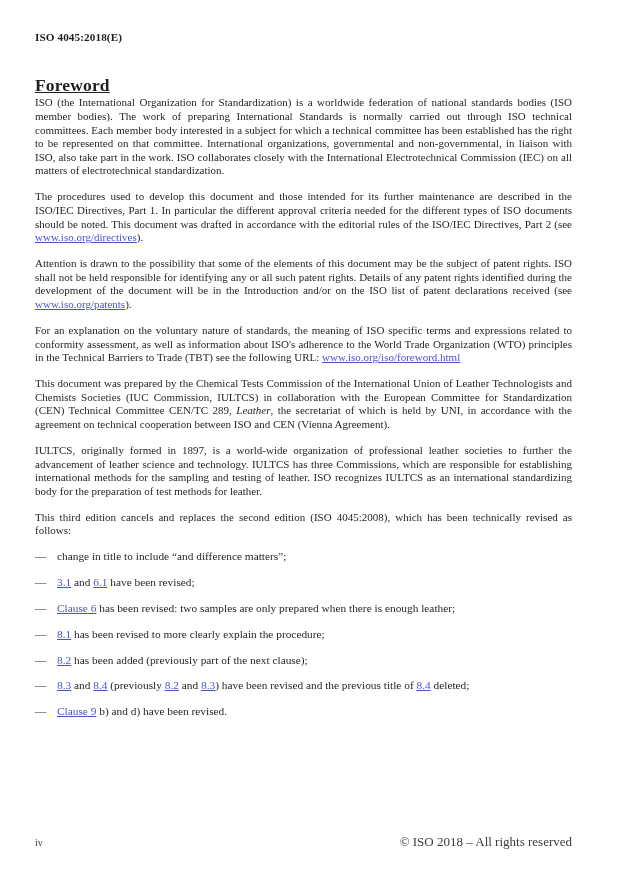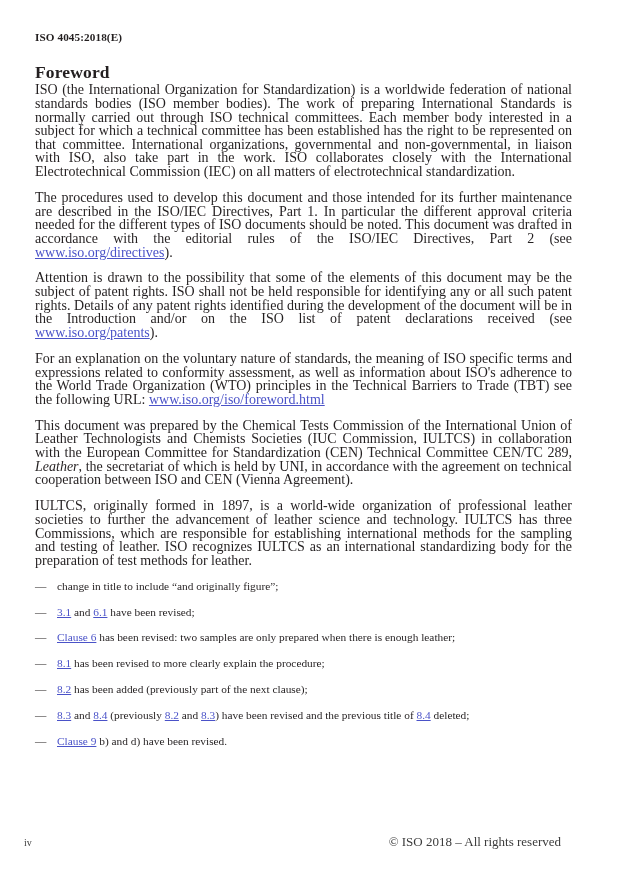--- a/index.html
+++ b/index.html
@@ -35,24 +35,24 @@
   }
   .doc-header div { white-space: nowrap; }
 
   h1.foreword {
     font-size: 17.5px;
     font-weight: bold;
     margin: 0;
     padding: 0;
     letter-spacing: 0.15px;
   }
-  .foreword-wrap { margin-top: 18px; margin-bottom: 0; }
+  .foreword-wrap { margin-top: 31px; margin-bottom: 0; text-decoration: underline; }
 
   p.para {
-    font-size: 14px;
+    font-size: 11px;
     line-height: 13.65px;
     text-align: justify;
     text-justify: inter-word;
     margin: 0 0 12.2px 0;
     hyphens: none;
   }
   p.para:last-child { margin-bottom: 0; }
   .first-para { margin-top: 20px; }
 
   a.lnk, .lnk {
@@ -78,21 +78,21 @@
   }
   ul.revlist li:last-child { margin-bottom: 0; }
   ul.revlist li .dash {
     position: absolute;
     left: 0;
     top: 0;
   }
 
   .footer {
     position: absolute;
-    left: 24px;
+    left: 35px;
     top: 834px;
     width: 537px;
     font-size: 9.6px;
     color: #3b3b3b;
   }
   .footer-row {
     display: flex;
     justify-content: space-between;
     align-items: baseline;
   }
@@ -121,23 +121,24 @@
     <p class="para"><span>Attention is drawn to the possibility that some of the elements of this document may be the subject of patent rights. ISO shall not be held responsible for identifying any or all such patent rights. Details of any patent rights identified during the development of the document will be in the Introduction and/or on the ISO list of patent declarations received (see </span><a class="lnk" href="#">www.iso.org/patents</a><span>).</span></p>
 
 
     <p class="para"><span>For an explanation on the voluntary nature of standards, the meaning of ISO specific terms and expressions related to conformity assessment, as well as information about ISO's adherence to the World Trade Organization (WTO) principles in the Technical Barriers to Trade (TBT) see the following URL: </span><a class="lnk" href="#">www.iso.org/iso/foreword.html</a></p>
 
     <p class="para"><span>This document was prepared by the Chemical Tests Commission of the International Union of Leather Technologists and Chemists Societies (IUC Commission, IULTCS) in collaboration with the European Committee for Standardization (CEN) Technical Committee CEN/TC 289, </span><span class="ital">Leather</span><span>, the secretariat of which is held by UNI, in accordance with the agreement on technical cooperation between ISO and CEN (Vienna Agreement).</span></p>
 
 
     <p class="para">IULTCS, originally formed in 1897, is a world-wide organization of professional leather societies to further the advancement of leather science and technology. IULTCS has three Commissions, which are responsible for establishing international methods for the sampling and testing of leather. ISO recognizes IULTCS as an international standardizing body for the preparation of test methods for leather.</p>
 
+    <p class="para">This third edition cancels and replaces the second edition (ISO 4045:2008), which has been technically revised as follows:</p>
 
     <ul class="revlist" id="revision-list">
-        <li><span class="dash">—</span><span>change in title to include “and originally figure”;</span></li>
+        <li><span class="dash">—</span><span>change in title to include “and difference matters”;</span></li>
         <li><span class="dash">—</span><a class="lnk" href="#">3.1</a><span> and </span><a class="lnk" href="#">6.1</a><span> have been revised;</span></li>
         <li><span class="dash">—</span><a class="lnk" href="#">Clause 6</a><span> has been revised: two samples are only prepared when there is enough leather;</span></li>
         <li><span class="dash">—</span><a class="lnk" href="#">8.1</a><span> has been revised to more clearly explain the procedure;</span></li>
         <li><span class="dash">—</span><a class="lnk" href="#">8.2</a><span> has been added (previously part of the next clause);</span></li>
         <li><span class="dash">—</span><a class="lnk" href="#">8.3</a><span> and </span><a class="lnk" href="#">8.4</a><span> (previously </span><a class="lnk" href="#">8.2</a><span> and </span><a class="lnk" href="#">8.3</a><span>) have been revised and the previous title of </span><a class="lnk" href="#">8.4</a><span> deleted;</span></li>
         <li><span class="dash">—</span><a class="lnk" href="#">Clause 9</a><span> b) and d) have been revised.</span></li>
       </ul>
 
   </div>
 

